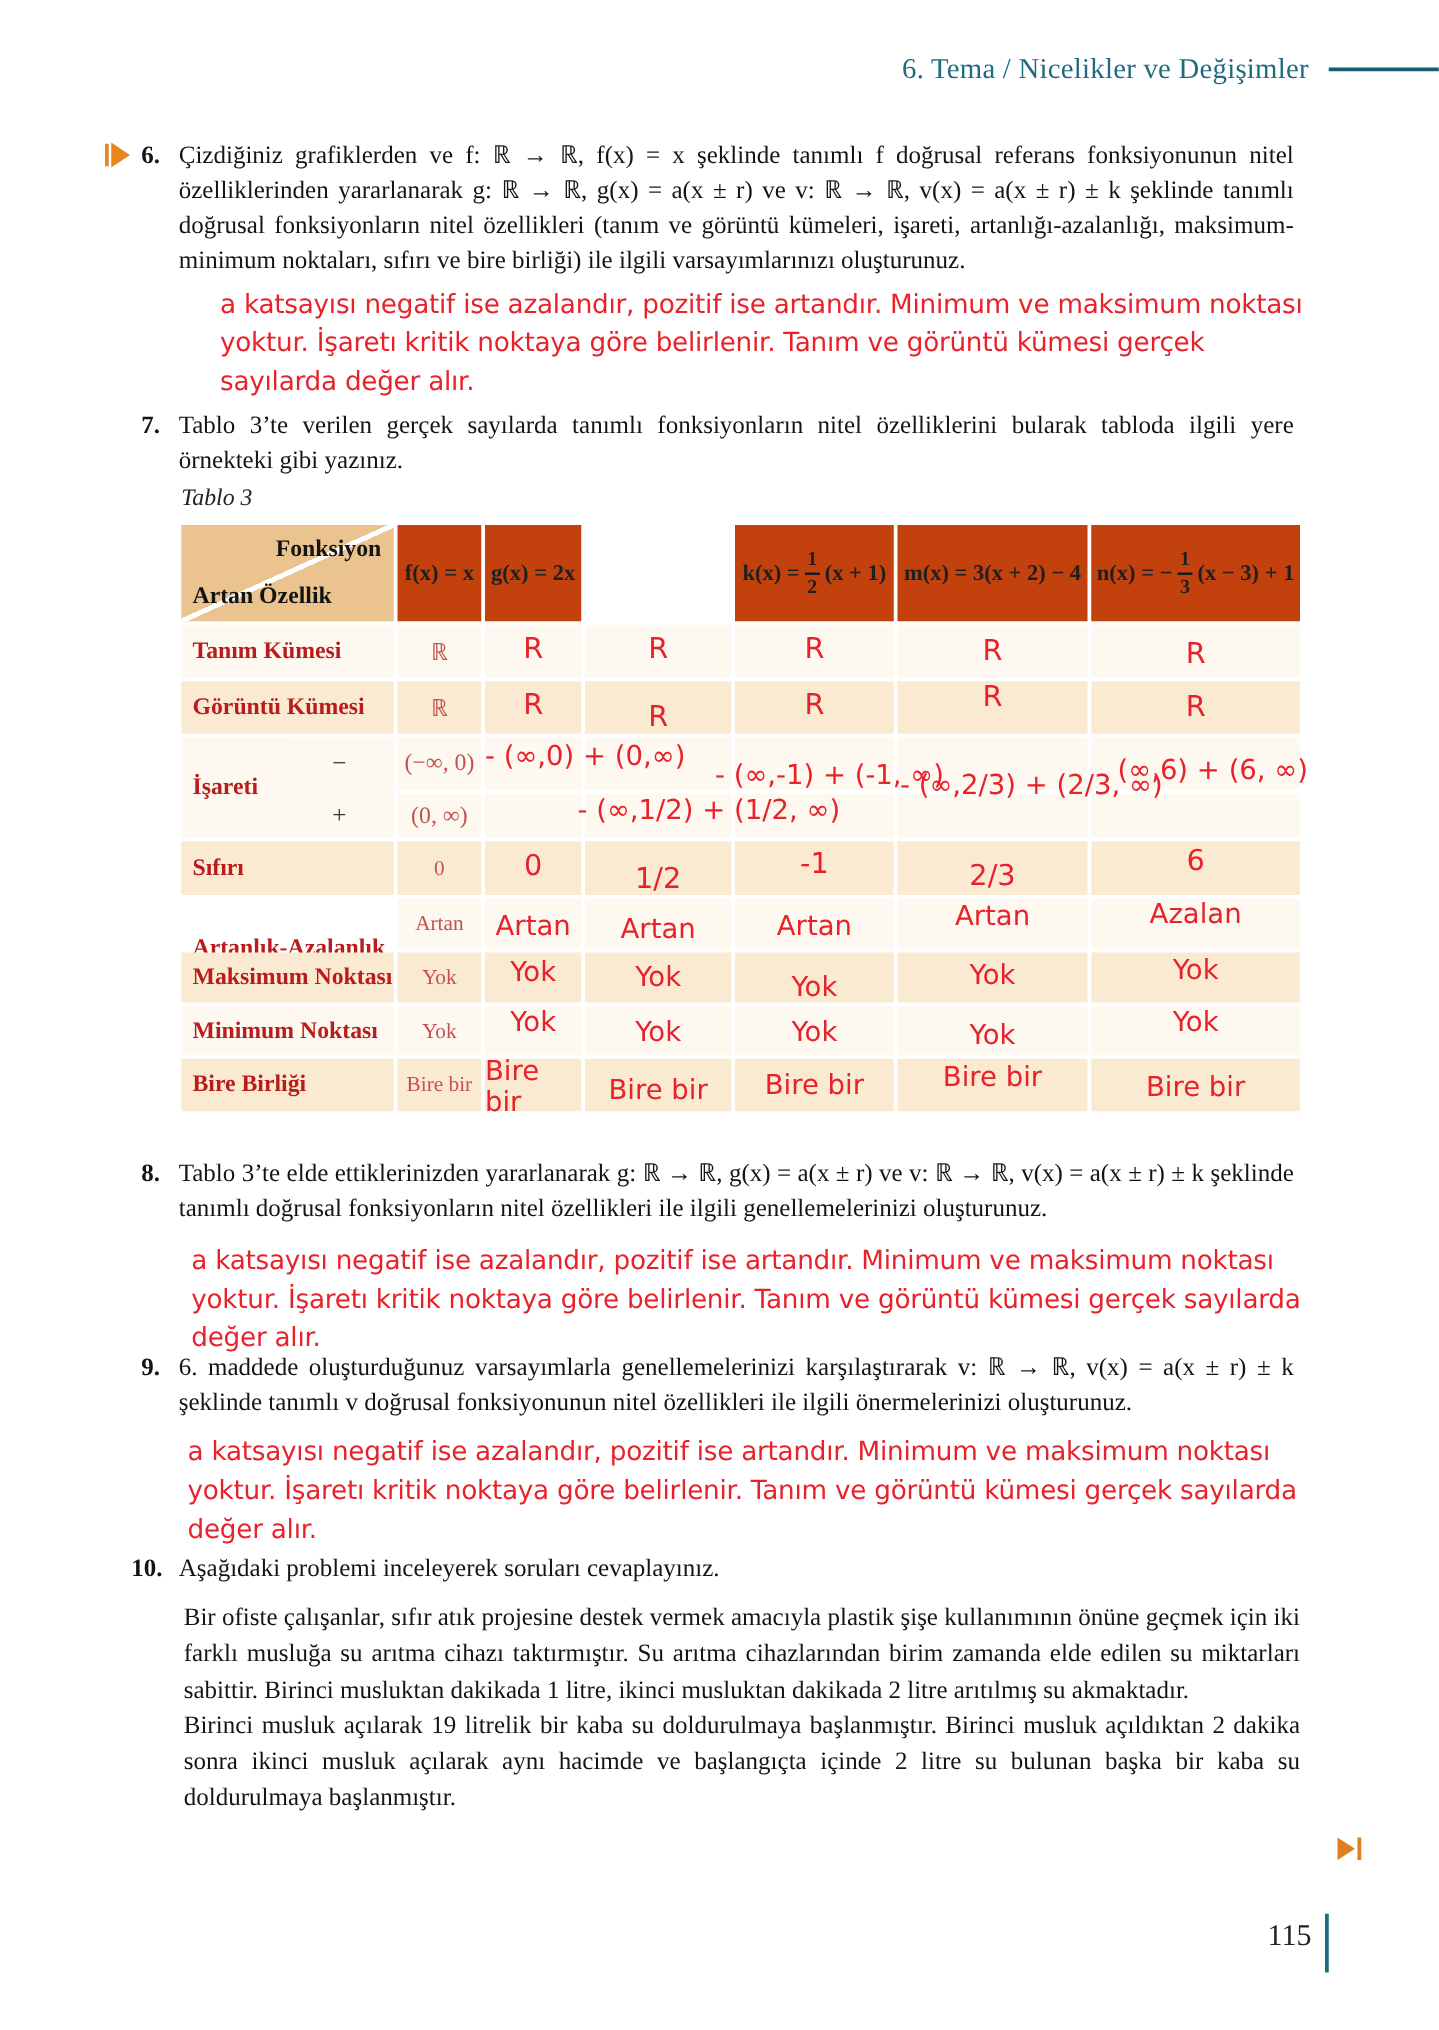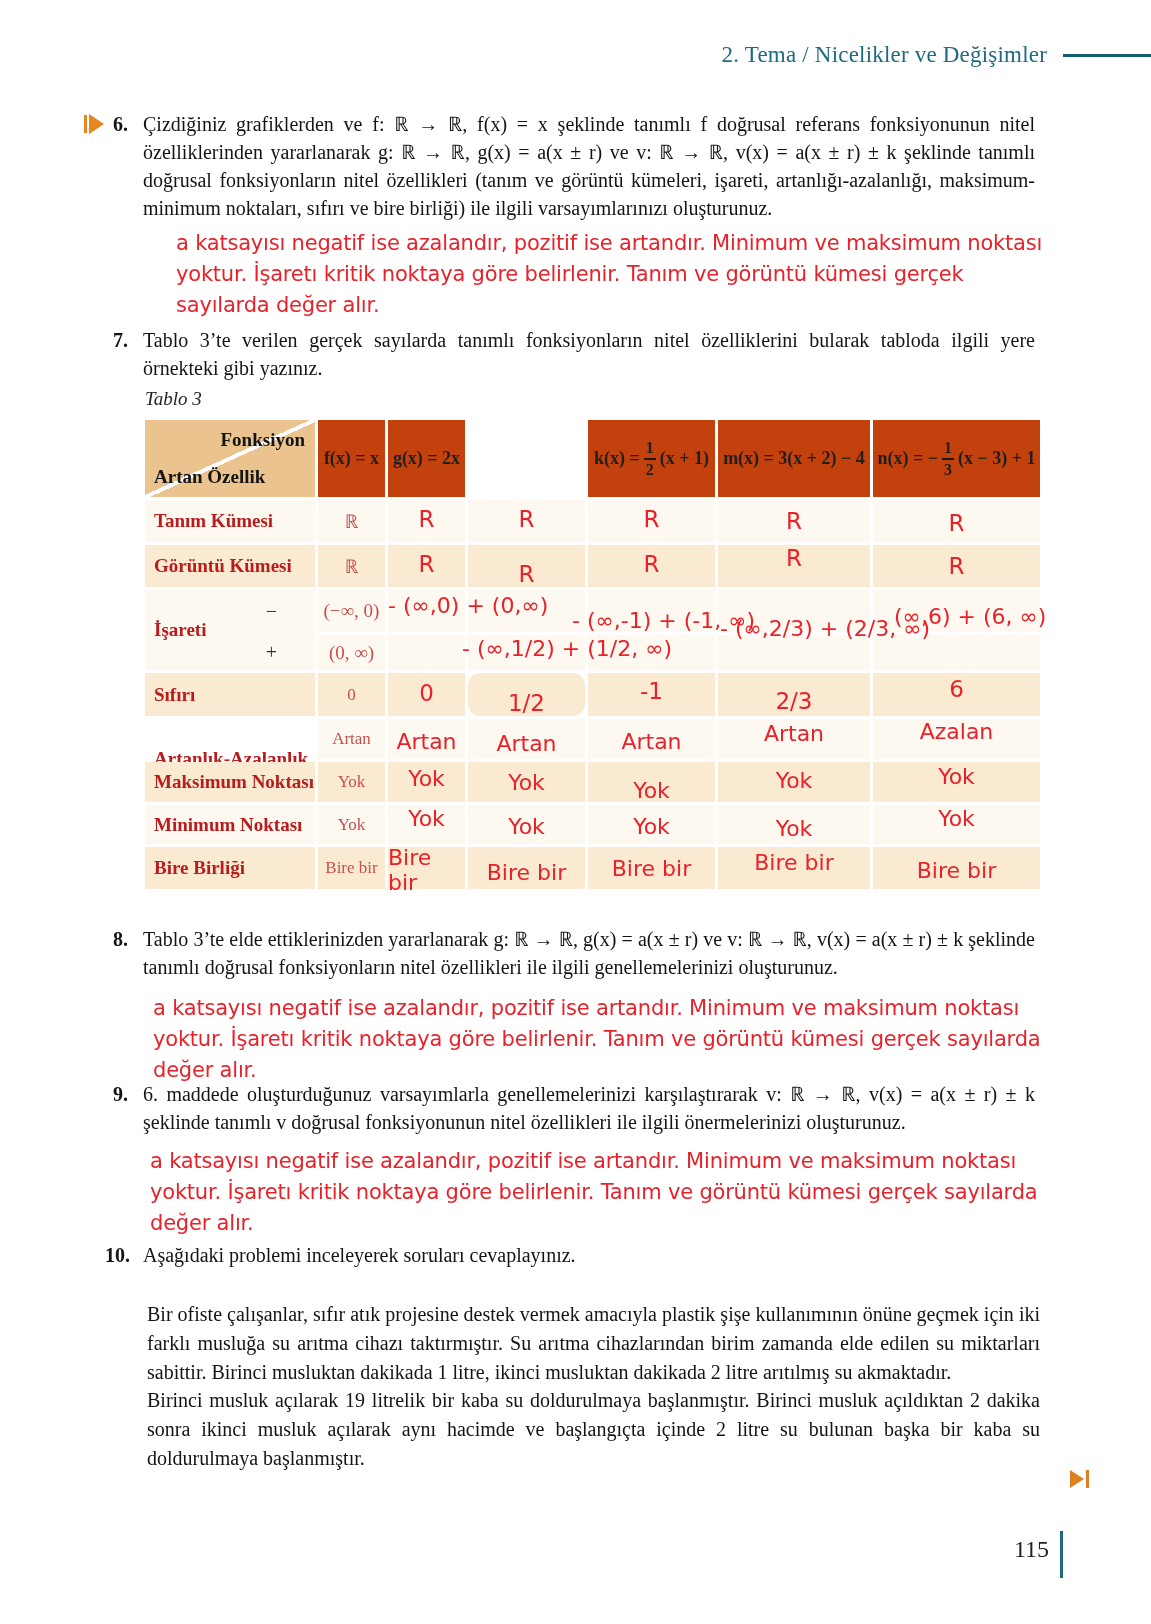--- a/index.html
+++ b/index.html
@@ -9,21 +9,21 @@
   }
   
   .page-header{position:absolute;top:42px;left:0;right:0;display:flex;justify-content:flex-end;align-items:center;}
   .page-header .title{color:#1e6a80;font-size:23px;letter-spacing:.2px;margin-right:16px;}
   .page-header .rule{width:88px;height:3px;background:#135d75;}
   
   .q{position:absolute;display:flex;}
   .qnum{font-weight:bold;font-size:20px;flex:0 0 30px;line-height:28px;}
   .qtext{width:892px;font-size:20px;line-height:28px;text-align:justify;}
   .answer{position:absolute;font-family:"DejaVu Sans",sans-serif;color:#e8222a;font-size:21px;line-height:31px;letter-spacing:-.2px;}
-  .para{position:absolute;font-size:20px;line-height:29px;text-align:justify;width:893px;margin-top:20px;}
+  .para{position:absolute;font-size:20px;line-height:29px;text-align:justify;width:893px;}
   
   .marker{position:absolute;display:flex;align-items:center;}
   .marker .bar{width:3px;height:18px;background:#e6861f;margin-right:2px;}
   .marker .tri{width:0;height:0;border-left:15px solid #e6861f;border-top:10px solid transparent;border-bottom:10px solid transparent;}
   
   .next{position:absolute;display:flex;align-items:center;}
   .next .tri{width:0;height:0;border-left:14px solid #e07f1f;border-top:9px solid transparent;border-bottom:9px solid transparent;margin-right:2px;}
   .next .bar{width:3px;height:18px;background:#e07f1f;}
   
   .caption{position:absolute;font-style:italic;font-size:19px;color:#222;}
@@ -61,21 +61,21 @@
   .u2{transform:translateY(-2px);} .u4{transform:translateY(-4px);} .u6{transform:translateY(-6px);} .u8{transform:translateY(-8px);}
   .d2{transform:translateY(2px);} .d4{transform:translateY(4px);} .d6{transform:translateY(6px);} .d8{transform:translateY(8px);}
   
   .pagenum{position:absolute;font-size:24px;color:#222;}
   .footer-rule{position:absolute;width:3px;height:47px;background:#1e6a80;}
 </style>
 </head>
 <body>
 
 <div class="page-header">
-  <span class="title">2. Tema / Nicelikler ve Değişimler</span>
+  <span class="title">6. Tema / Nicelikler ve Değişimler</span>
   <span class="rule"></span>
 </div>
 
 <div class="marker" style="top:114px;left:84px;">
   <span class="bar"></span>
   <span class="tri"></span>
 </div>
 <div class="q" style="top:110px;left:113px;">
   <div class="qnum">6.</div>
   <div class="qtext">Çizdiğiniz grafiklerden ve f: ℝ → ℝ, f(x) = x şeklinde tanımlı f doğrusal referans fonksiyonunun nitel özelliklerinden yararlanarak g: ℝ → ℝ, g(x) = a(x ± r) ve v: ℝ → ℝ, v(x) = a(x ± r) ± k şeklinde tanımlı doğrusal fonksiyonların nitel özellikleri (tanım ve görüntü kümeleri, işareti, artanlığı-azalanlığı, maksimum-minimum noktaları, sıfırı ve bire birliği) ile ilgili varsayımlarınızı oluşturunuz.</div>
@@ -170,21 +170,21 @@
   <div class="ann" style="left:317px;top:216px;">- (∞,1/2) + (1/2, ∞)</div>
   <div class="ann" style="left:427px;top:188px;">- (∞,-1) + (-1, ∞)</div>
   <div class="ann" style="left:575px;top:196px;">- (∞,2/3) + (2/3, ∞)</div>
   <div class="ann" style="left:749px;top:184px;">(∞,6) + (6, ∞)</div>
 
   <div class="cell peach label" style="grid-area:6/1/7/3;">Sıfırı</div>
   <div class="cell peach printed sm" style="grid-area:6/3/7/4;">0</div>
   <div class="cell peach" style="grid-area:6/4/7/5;">
       <span class="hw u2">0</span>
     </div>
-  <div class="cell peach" style="grid-area:6/5/7/6;border-radius:12px;">
+  <div class="cell peach" style="grid-area:6/5/7/6;">
       <span class="hw d8">1/2</span>
     </div>
   <div class="cell peach" style="grid-area:6/6/7/7;">
       <span class="hw u4">-1</span>
     </div>
   <div class="cell peach" style="grid-area:6/7/7/8;">
       <span class="hw d6">2/3</span>
     </div>
   <div class="cell peach" style="grid-area:6/8/7/9;">
       <span class="hw u6">6</span>

